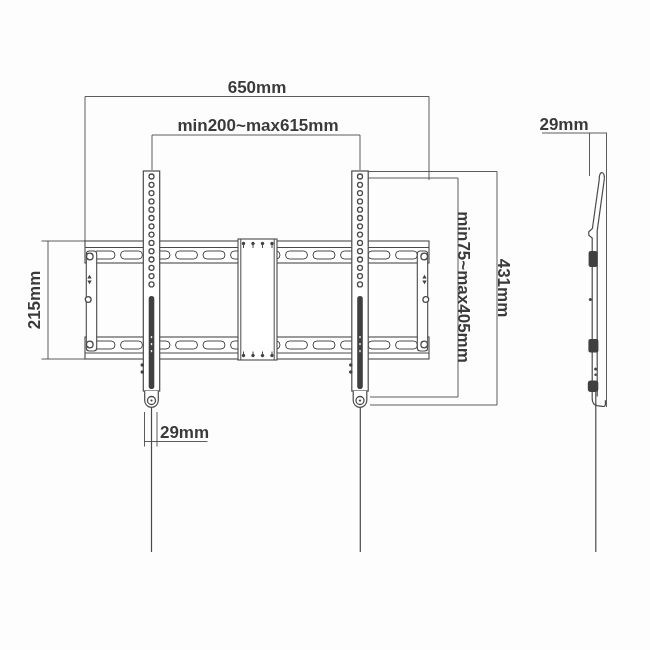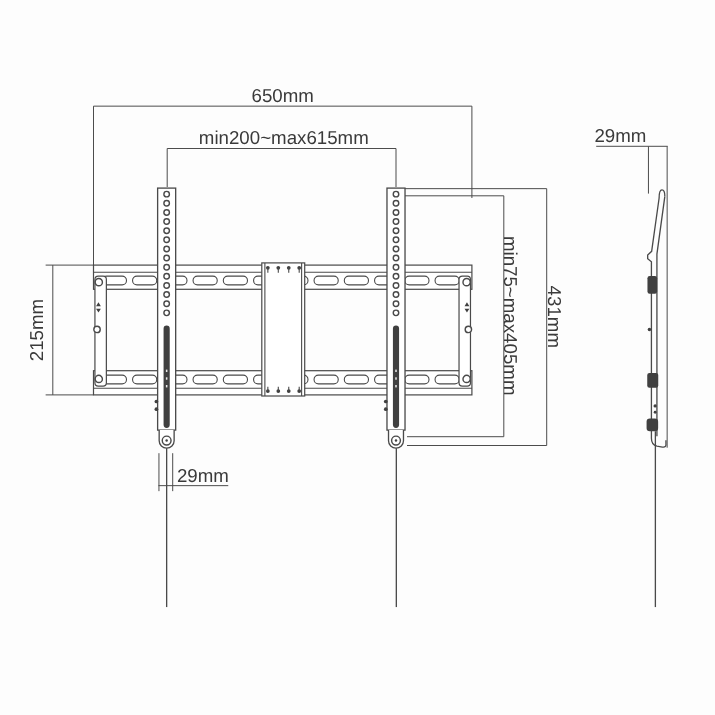--- a/index.html
+++ b/index.html
@@ -1,19 +1,19 @@
 <!DOCTYPE html>
 <html style="--line: #4a4a4a; --text: #3a3a3a; --bg: #fdfdfd; --dark: #404040;"><head>
 <meta charset="utf-8">
 <style>
   :root{
     --line:#4a4a4a; --text:#3a3a3a; --bg:#fdfdfd; --dark:#404040;
   }
   html,body{margin:0;padding:0;background:var(--bg);}
-  #canvas{position:relative;width:650px;height:552px;background:var(--bg);overflow:hidden;}
+  #canvas{position:relative;width:650px;height:552px;background:var(--bg);overflow:hidden;font-weight:bold;}
   svg{display:block;}
   .ln{stroke:var(--line);fill:none;stroke-width:1;}
   .ln12{stroke:var(--line);fill:none;stroke-width:1.2;}
   .fw{fill:#ffffff;stroke:var(--line);stroke-width:1.1;}
   .fw12{fill:#ffffff;stroke:var(--line);stroke-width:1.2;}
   .dk{fill:var(--dark);stroke:none;}
   .dim{stroke:var(--line);fill:none;stroke-width:0.9;}
   .hole{fill:#ffffff;stroke:var(--line);stroke-width:1.3;}
   text{font-family:"Liberation Sans", sans-serif;font-size:17px;fill:var(--text);}
   .rot{dominant-baseline:central;}

